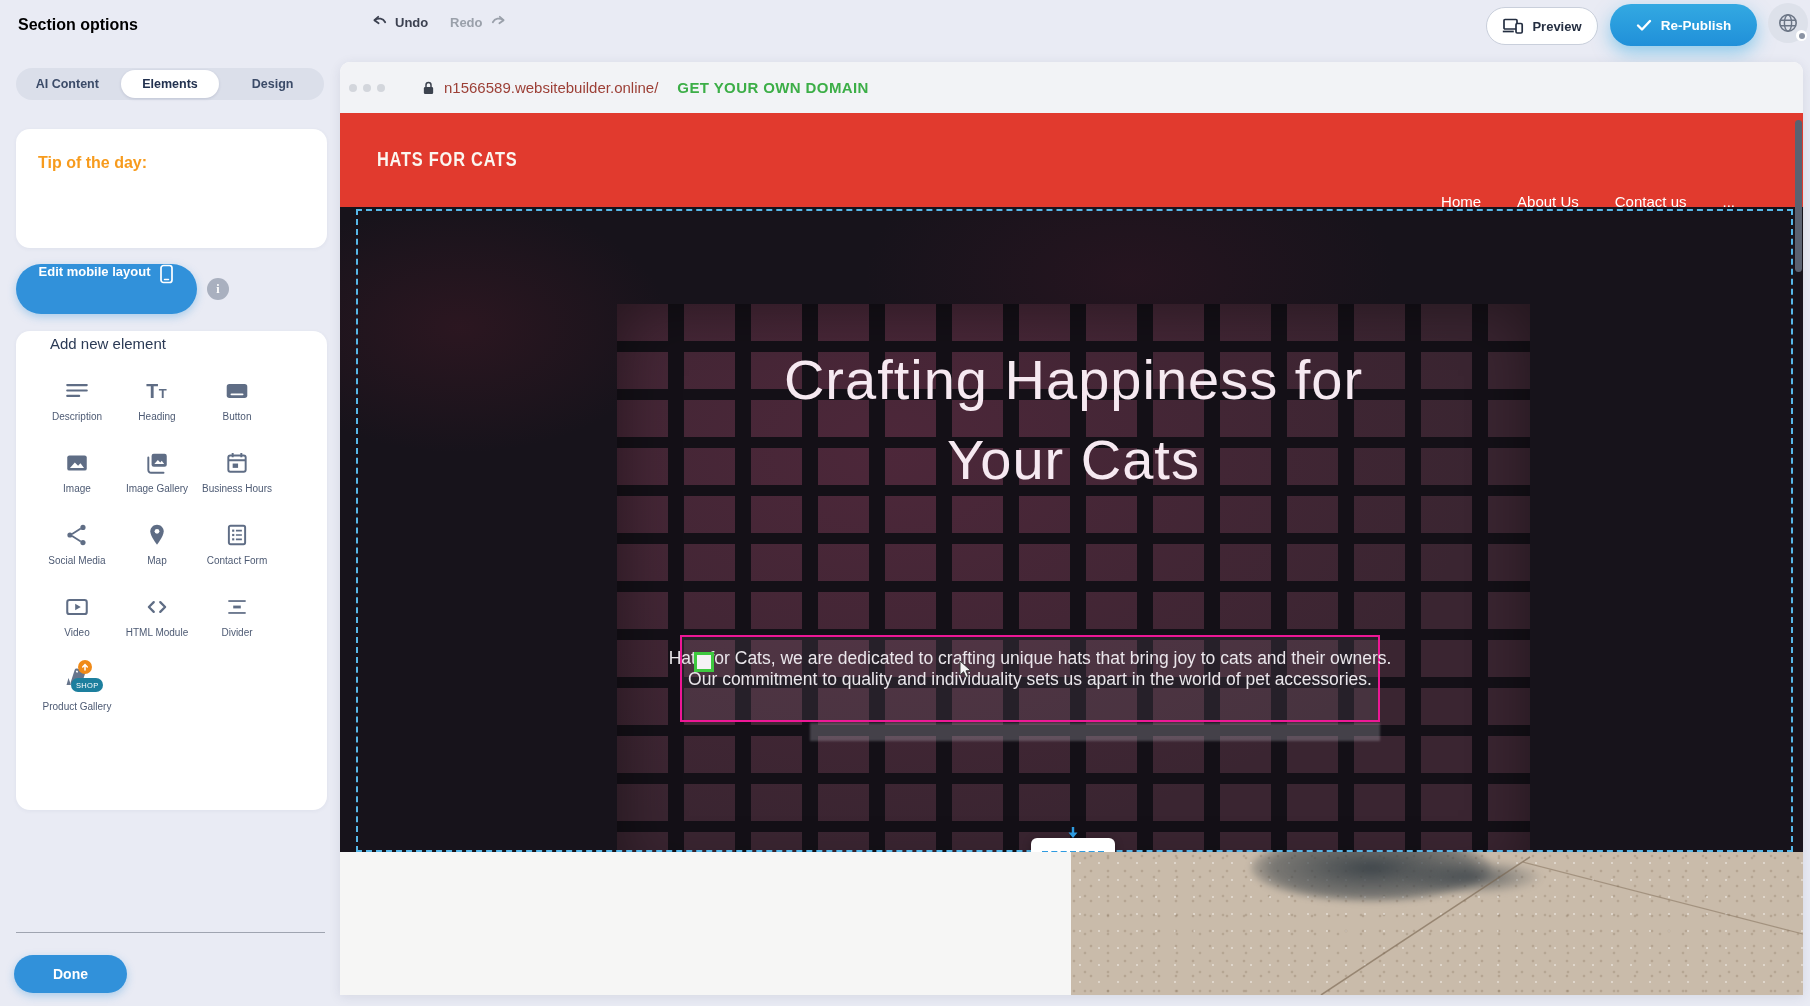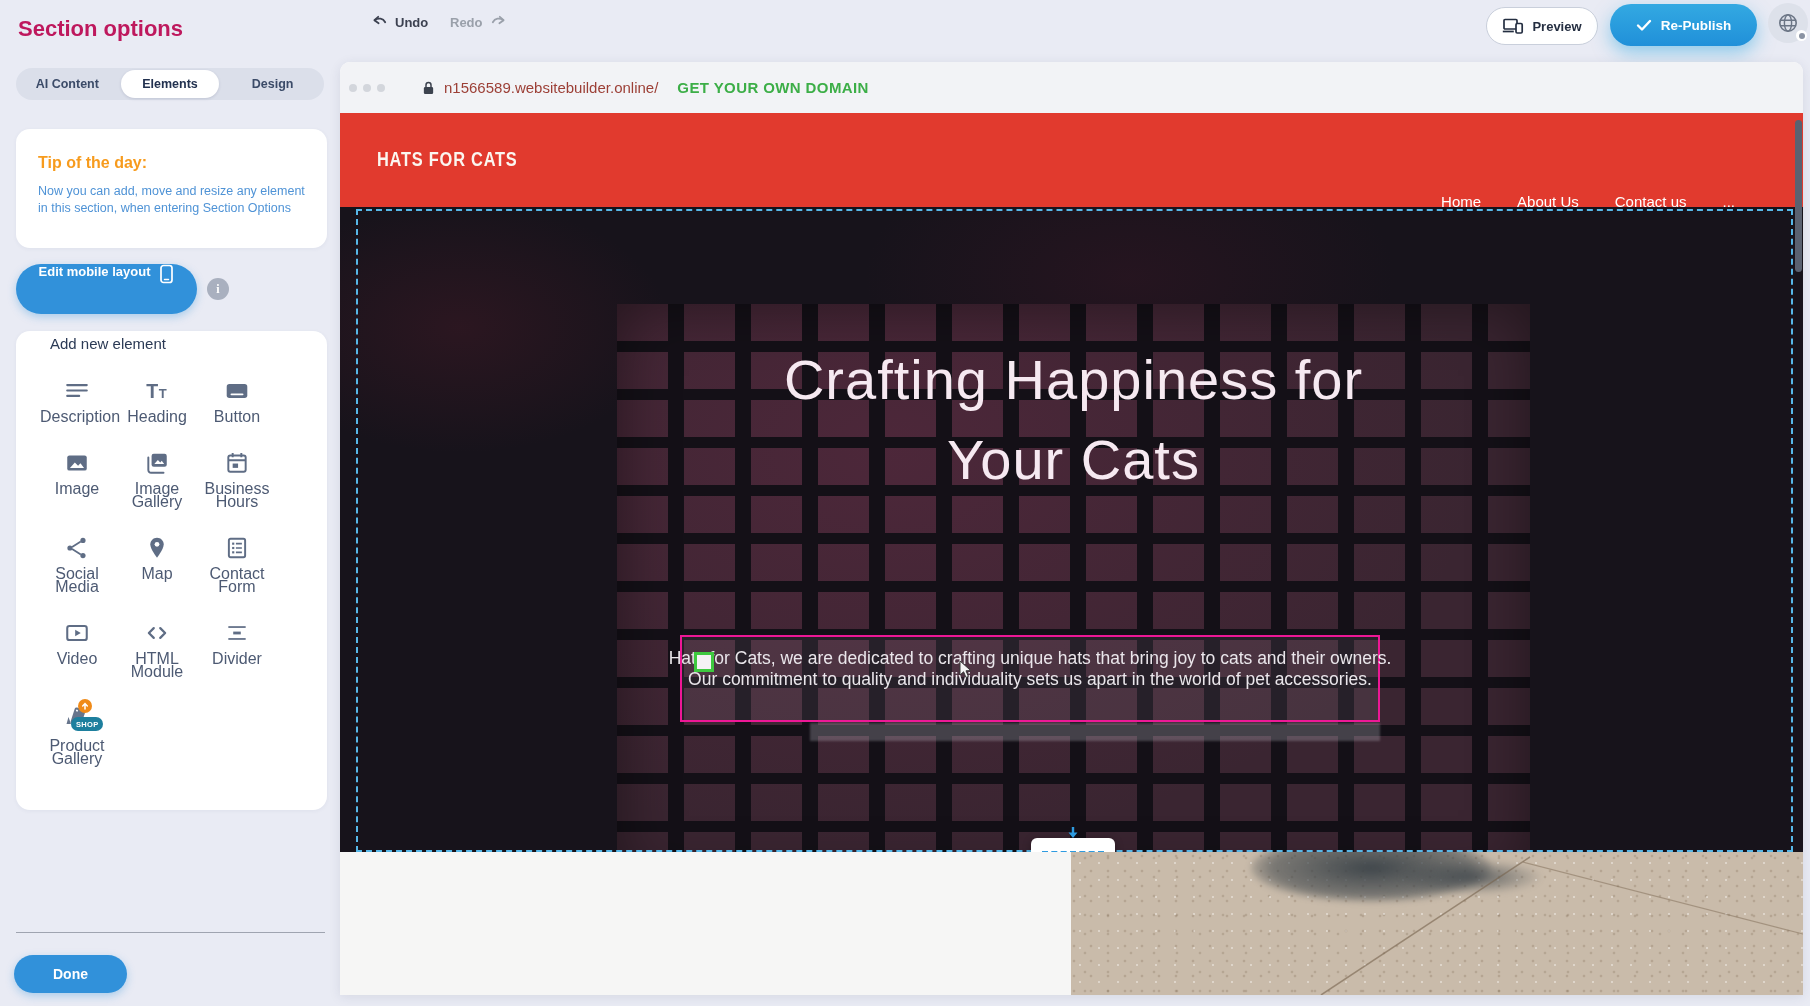--- a/index.html
+++ b/index.html
@@ -1,40 +1,40 @@
 <!DOCTYPE html>
 <html><head>
 <meta charset="utf-8">
 <style>
   html,body{margin:0;padding:0;}
   body{font-family:"Liberation Sans",sans-serif;background:#e9ebf4;}
   .stage{position:relative;width:1810px;height:1006px;background:#e9ebf4;overflow:hidden;}
   .abs{position:absolute;}
 
   
-  .panel-title{left:18px;top:16px;font-size:22px;font-weight:bold;color:#be185d;}
+  .panel-title{left:18px;top:16px;font-size:16px;font-weight:bold;color:#000000;}
   .tabbar{left:16px;top:68px;width:308px;height:32px;background:#dbdfea;border-radius:16px;display:flex;align-items:center;}
   .tab{flex:1;text-align:center;font-size:12.5px;font-weight:bold;color:#3b4b68;height:28px;line-height:28px;margin:0 2px;border-radius:14px;cursor:pointer;}
   .tab.active{background:#ffffff;color:#22314f;box-shadow:0 1px 3px rgba(40,50,90,.15);}
   .card{background:#fff;border-radius:14px;box-shadow:0 1px 4px rgba(50,60,100,.06);}
   .tip-card{left:16px;top:129px;width:311px;height:119px;box-sizing:border-box;padding:25px 22px;}
   .tip-title{font-size:16px;font-weight:bold;color:#f79b1d;}
   .tip-body{margin-top:11px;width:268px;font-size:12.5px;line-height:17px;color:#4f93d6;}
   .edit-mobile{left:16px;top:264px;width:181px;height:50px;background:#3191da;border-radius:26px;display:flex;align-items:flex-start;justify-content:center;gap:9px;cursor:pointer;box-shadow:0 3px 8px rgba(49,145,218,.35);}
   .edit-mobile span{color:#fff;font-size:13px;font-weight:bold;}
   .info-dot{left:207px;top:278px;width:22px;height:22px;border-radius:50%;background:#a9b0bf;color:#fff;font-size:12px;font-weight:bold;text-align:center;line-height:22px;font-family:"Liberation Serif",serif;}
   .add-card{left:16px;top:331px;width:311px;height:479px;box-sizing:border-box;padding-top:4px;}
   .add-title{margin-left:34px;font-size:15px;color:#2b3a55;}
   .grid{margin:26px 0 0 21px;display:grid;grid-template-columns:repeat(3,80px);row-gap:27px;}
   .cell{display:flex;flex-direction:column;align-items:center;gap:6px;cursor:pointer;}
-  .cell .lbl{font-size:16px;color:#4d5a73;text-align:center;line-height:13px;max-width:74px;}
+  .cell .lbl{font-size:10px;color:#4d5a73;text-align:center;line-height:13px;max-width:74px;}
   .icn{width:26px;height:26px;display:block;}
   .pg-wrap{position:relative;width:30px;height:28px;}
   .pg-badge{position:absolute;left:16px;top:-6px;width:14px;height:14px;border-radius:50%;background:#f08a18;display:flex;align-items:center;justify-content:center;}
-  .pg-shop{position:absolute;left:9px;top:12px;background:#1d7f9e;color:#fff;font-size:7.5px;font-weight:bold;padding:2.5px 5px;border-radius:8px;letter-spacing:.3px;}
+  .pg-shop{position:absolute;left:9px;top:12px;background:#1d7f9e;color:#fff;font-size:7.5px;font-weight:normal;padding:2.5px 5px;border-radius:8px;letter-spacing:.3px;}
   .divider-line{left:16px;top:932px;width:309px;height:1px;background:#9fa4b0;}
   .done-btn{left:14px;top:955px;width:113px;height:38px;background:#3191da;border-radius:19px;color:#fff;font-size:14px;font-weight:bold;display:flex;align-items:center;justify-content:center;cursor:pointer;box-shadow:0 3px 8px rgba(49,145,218,.35);}
 
   
   .undo{left:371px;top:14px;display:flex;align-items:center;gap:7px;cursor:pointer;}
   .undo span{font-size:13px;font-weight:bold;color:#3c4150;}
   .redo{left:450px;top:14px;display:flex;align-items:center;gap:7px;cursor:pointer;}
   .redo span{font-size:13px;font-weight:bold;color:#9aa0aa;}
   .preview-btn{left:1486px;top:7px;width:110px;height:36px;background:#fff;border:1px solid #c9cfdb;border-radius:19px;display:flex;align-items:center;justify-content:center;gap:8px;cursor:pointer;}
   .preview-btn span{font-size:13px;font-weight:bold;color:#242e41;}
@@ -106,21 +106,20 @@
   <div class="abs panel-title">Section options</div>
 
   <div class="abs tabbar">
     <div class="tab">AI Content</div>
     <div class="tab active">Elements</div>
     <div class="tab">Design</div>
   </div>
 
   <div class="abs card tip-card">
     <div class="tip-title">Tip of the day:</div>
-    <div class="tip-body">Now you can add, move and resize any element in this section, when entering Section Options</div>
   </div>
 
   <div class="abs edit-mobile">
     <span>Edit mobile layout</span>
     <svg class="icn" style="width:15px;height:20px" viewBox="0 0 15 20">
         <rect x="2" y="1.5" width="11" height="17" rx="2.5" fill="none" stroke="#fff" stroke-width="1.7"></rect>
         <path d="M5.5 15.5h4" stroke="#fff" stroke-width="1.5" stroke-linecap="round"></path>
       </svg>
   </div>
   <div class="abs info-dot">i</div>

